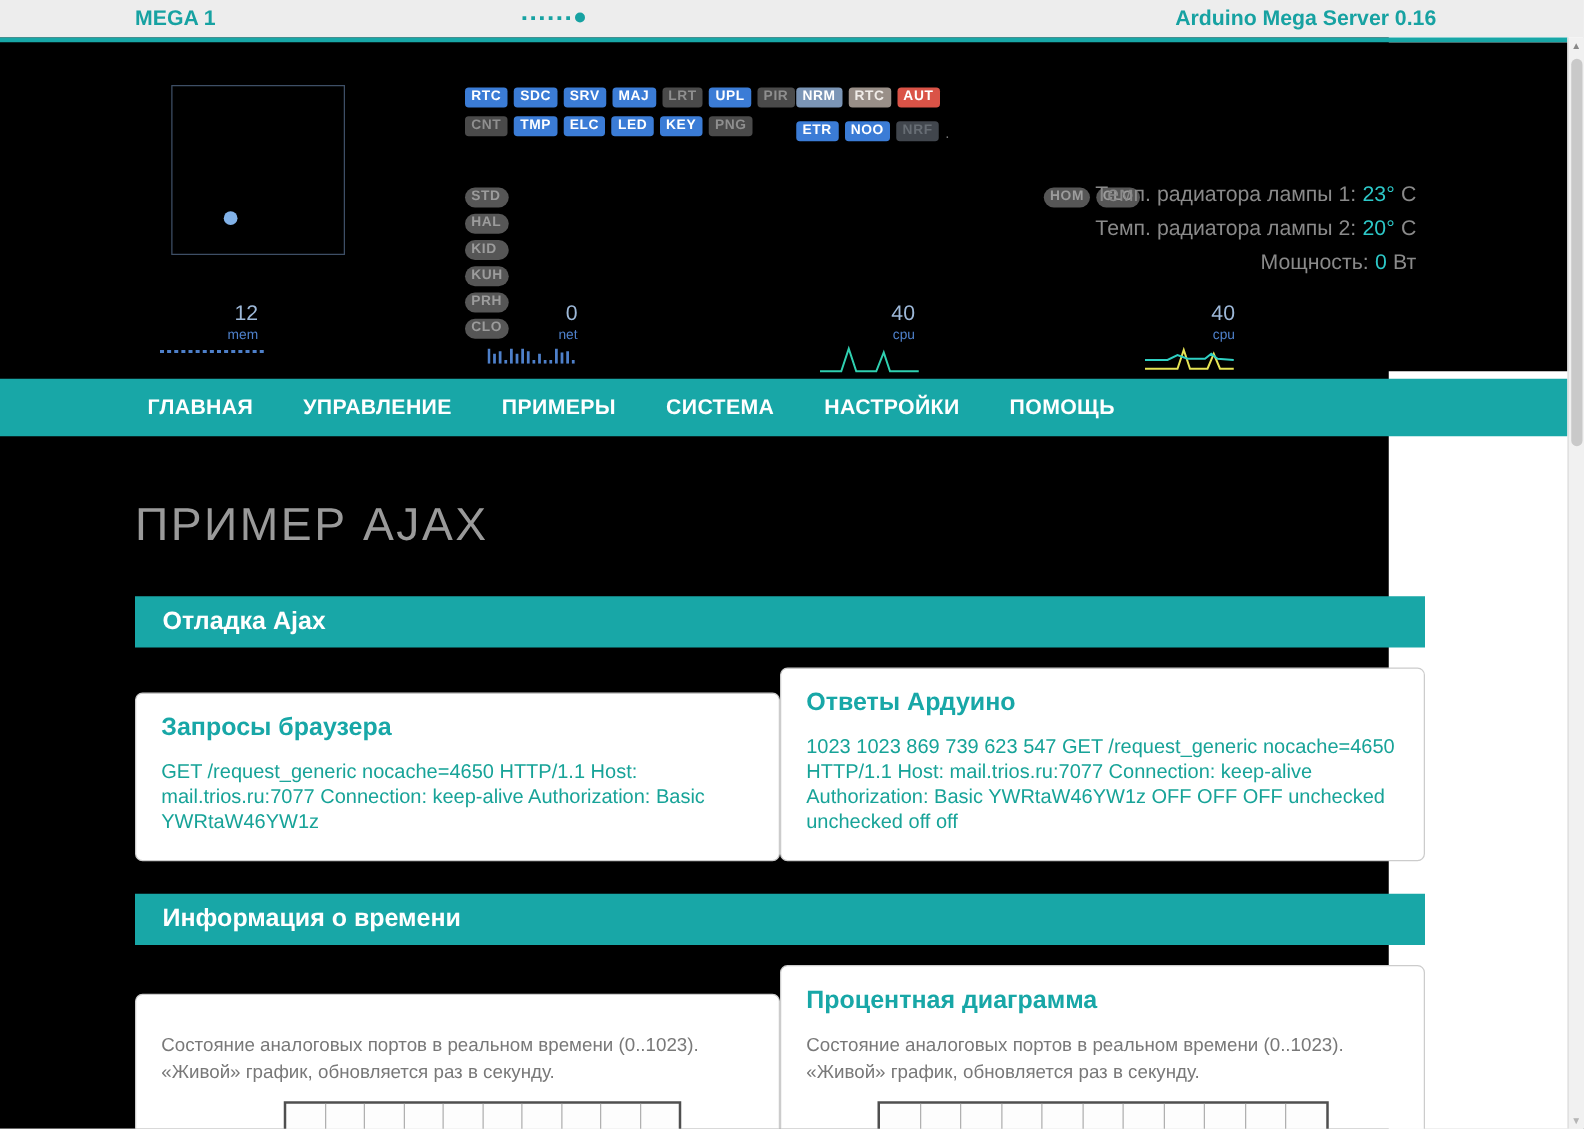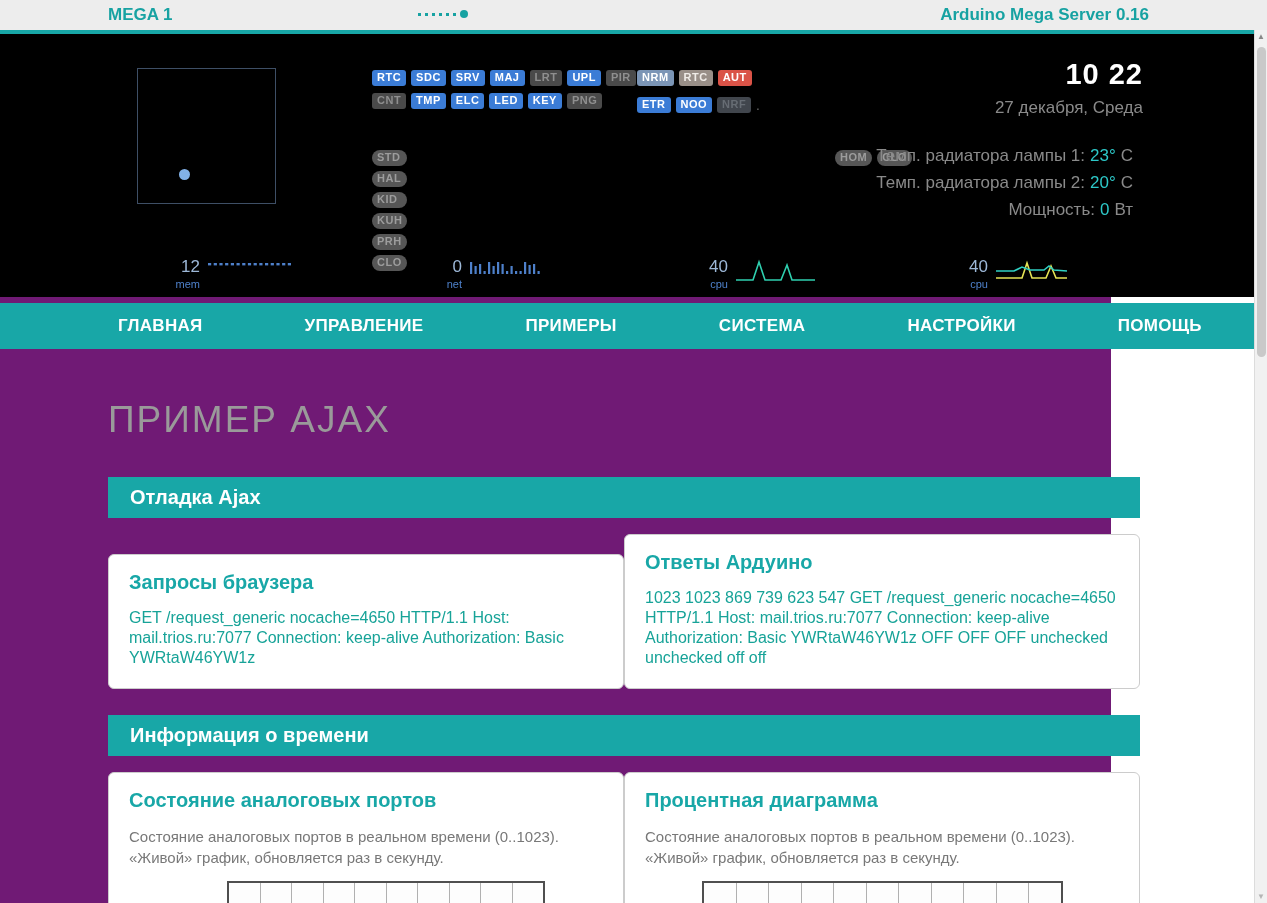--- a/index.html
+++ b/index.html
@@ -1,18 +1,18 @@
 <!DOCTYPE html>
 <html><head>
 <meta charset="utf-8">
 <style>
   * { margin:0; padding:0; box-sizing:border-box; }
   html,body { width:1267px; height:903px; overflow:hidden; background:#fff;
               font-family:"Liberation Sans", sans-serif; }
-  #stage { position:relative; width:1111px; height:903px; background:#701a75; }
+  #stage { position:relative; width:1111px; height:903px; background:#000000; }
 
   
   #topbar { position:absolute; left:0; top:0; width:1267px; height:30px; background:#ededed; }
   .device-name { position:absolute; left:108px; top:5px; font-size:17px; font-weight:bold; color:#17a2a2; }
   .app-title  { position:absolute; right:118px; top:5px; font-size:17px; font-weight:bold; color:#17a2a2; }
   .dots { position:absolute; left:418px; top:10px; display:flex; align-items:center; gap:4px; }
   .dots i { display:block; width:3px; height:3px; background:#17a2a2; }
   .dots i.big { width:8px; height:8px; border-radius:50%; }
   #teal-rule { position:absolute; left:0; top:30px; width:1254px; height:4px; background:#18a7a7; }
 
@@ -32,29 +32,29 @@
   .bdg.dark { background:#41464d; color:#676d74; }
   .dot-suffix { color:#7a7a7a; font-size:12px; align-self:flex-end; }
 
   .clock { position:absolute; right:111px; top:24px; text-align:right; }
   .clock .time { font-size:29px; font-weight:bold; color:#fff; letter-spacing:1px; }
   .clock .date { font-size:17px; color:#8a8a8a; margin-top:7px; }
   .stats { position:absolute; right:121px; top:108px; text-align:right; font-size:17px; line-height:27px; color:#8a8a8a; }
   .stats .val { color:#2dc8c8; font-weight:normal; margin-left:5px; }
   .stats .unit { margin-left:5px; }
 
-  .meter { position:absolute; top:224px; display:flex; align-items:flex-start; }
+  .meter { position:absolute; top:208px; display:flex; align-items:center;flex-direction:column; }
   .meter .numcol { width:80px; text-align:right; }
   .meter .mval { font-size:17px; color:#9db8d8; line-height:18px; }
   .meter .mlabel { font-size:11px; color:#4e80ca; line-height:14px; margin-top:1px; }
   .meter svg { margin-left:8px; display:block; }
 
   
   #nav { position:absolute; left:0; top:303px; width:1254px; height:46px; background:#18a7a7;
-         display:flex; align-items:center; padding-left:118px; gap:102px; }
+         display:flex; align-items:center; padding-left:118px; gap:40px; }
   #nav .nav-item { font-size:17px; font-weight:bold; color:#fff; letter-spacing:.3px; cursor:pointer; }
 
   
   #content { position:absolute; left:108px; top:349px; width:1032px; }
   h1.page-title { margin-top:50px; font-size:37px; font-weight:400; color:#9a9a9a; letter-spacing:2px; }
   .section-bar { margin-top:36px; height:41px; line-height:41px; background:#18a7a7; color:#fff;
                  font-size:20px; font-weight:bold; padding-left:22px; }
   .section-bar.second { margin-top:26px; }
   .cards { display:flex; margin-top:16px; align-items:flex-end; }
   .card { flex:1; border:1px solid #ccc; border-radius:6px; padding:16px 20px 20px; background:#fff; }
@@ -136,24 +136,20 @@
       <span class="bdg pill">KID</span>
       <span class="bdg pill">KUH</span>
       <span class="bdg pill">PRH</span>
       <span class="bdg pill">CLO</span>
     </div>
     <div class="badge-row" style="left:835px; top:116px;">
       <span class="bdg pill">HOM</span>
       <span class="bdg pill">CLO</span>
     </div>
 
-    <div class="clock">
-      <div class="time">10 22</div>
-      <div class="date">27 декабря, Среда</div>
-    </div>
     <div class="stats">
       <div><span>Темп. радиатора лампы 1:</span><span class="val">23°</span><span class="unit">C</span></div>
       <div><span>Темп. радиатора лампы 2:</span><span class="val">20°</span><span class="unit">C</span></div>
       <div><span>Мощность:</span><span class="val">0</span><span class="unit">Вт</span></div>
     </div>
 
     <div class="meter" style="left:120px;">
       <div class="numcol">
         <div class="mval">12</div>
         <div class="mlabel">mem</div>
@@ -248,21 +244,20 @@
       </div>
       <div class="card">
         <h2>Ответы Ардуино</h2>
         <div class="body-teal">1023 1023 869 739 623 547 GET /request_generic nocache=4650 HTTP/1.1 Host: mail.trios.ru:7077 Connection: keep-alive Authorization: Basic YWRtaW46YW1z OFF OFF OFF unchecked unchecked off off</div>
       </div>
     </div>
 
     <div class="section-bar second">Информация о времени</div>
     <div class="cards">
       <div class="card">
-        <h2>Состояние аналоговых портов</h2>
         <div class="body-gray">Состояние аналоговых портов в реальном времени (0..1023). «Живой» график, обновляется раз в секунду.</div>
         <div class="mini-table left-t">
           <i></i>
             <i></i>
             <i></i>
             <i></i>
             <i></i>
             <i></i>
             <i></i>
             <i></i>

